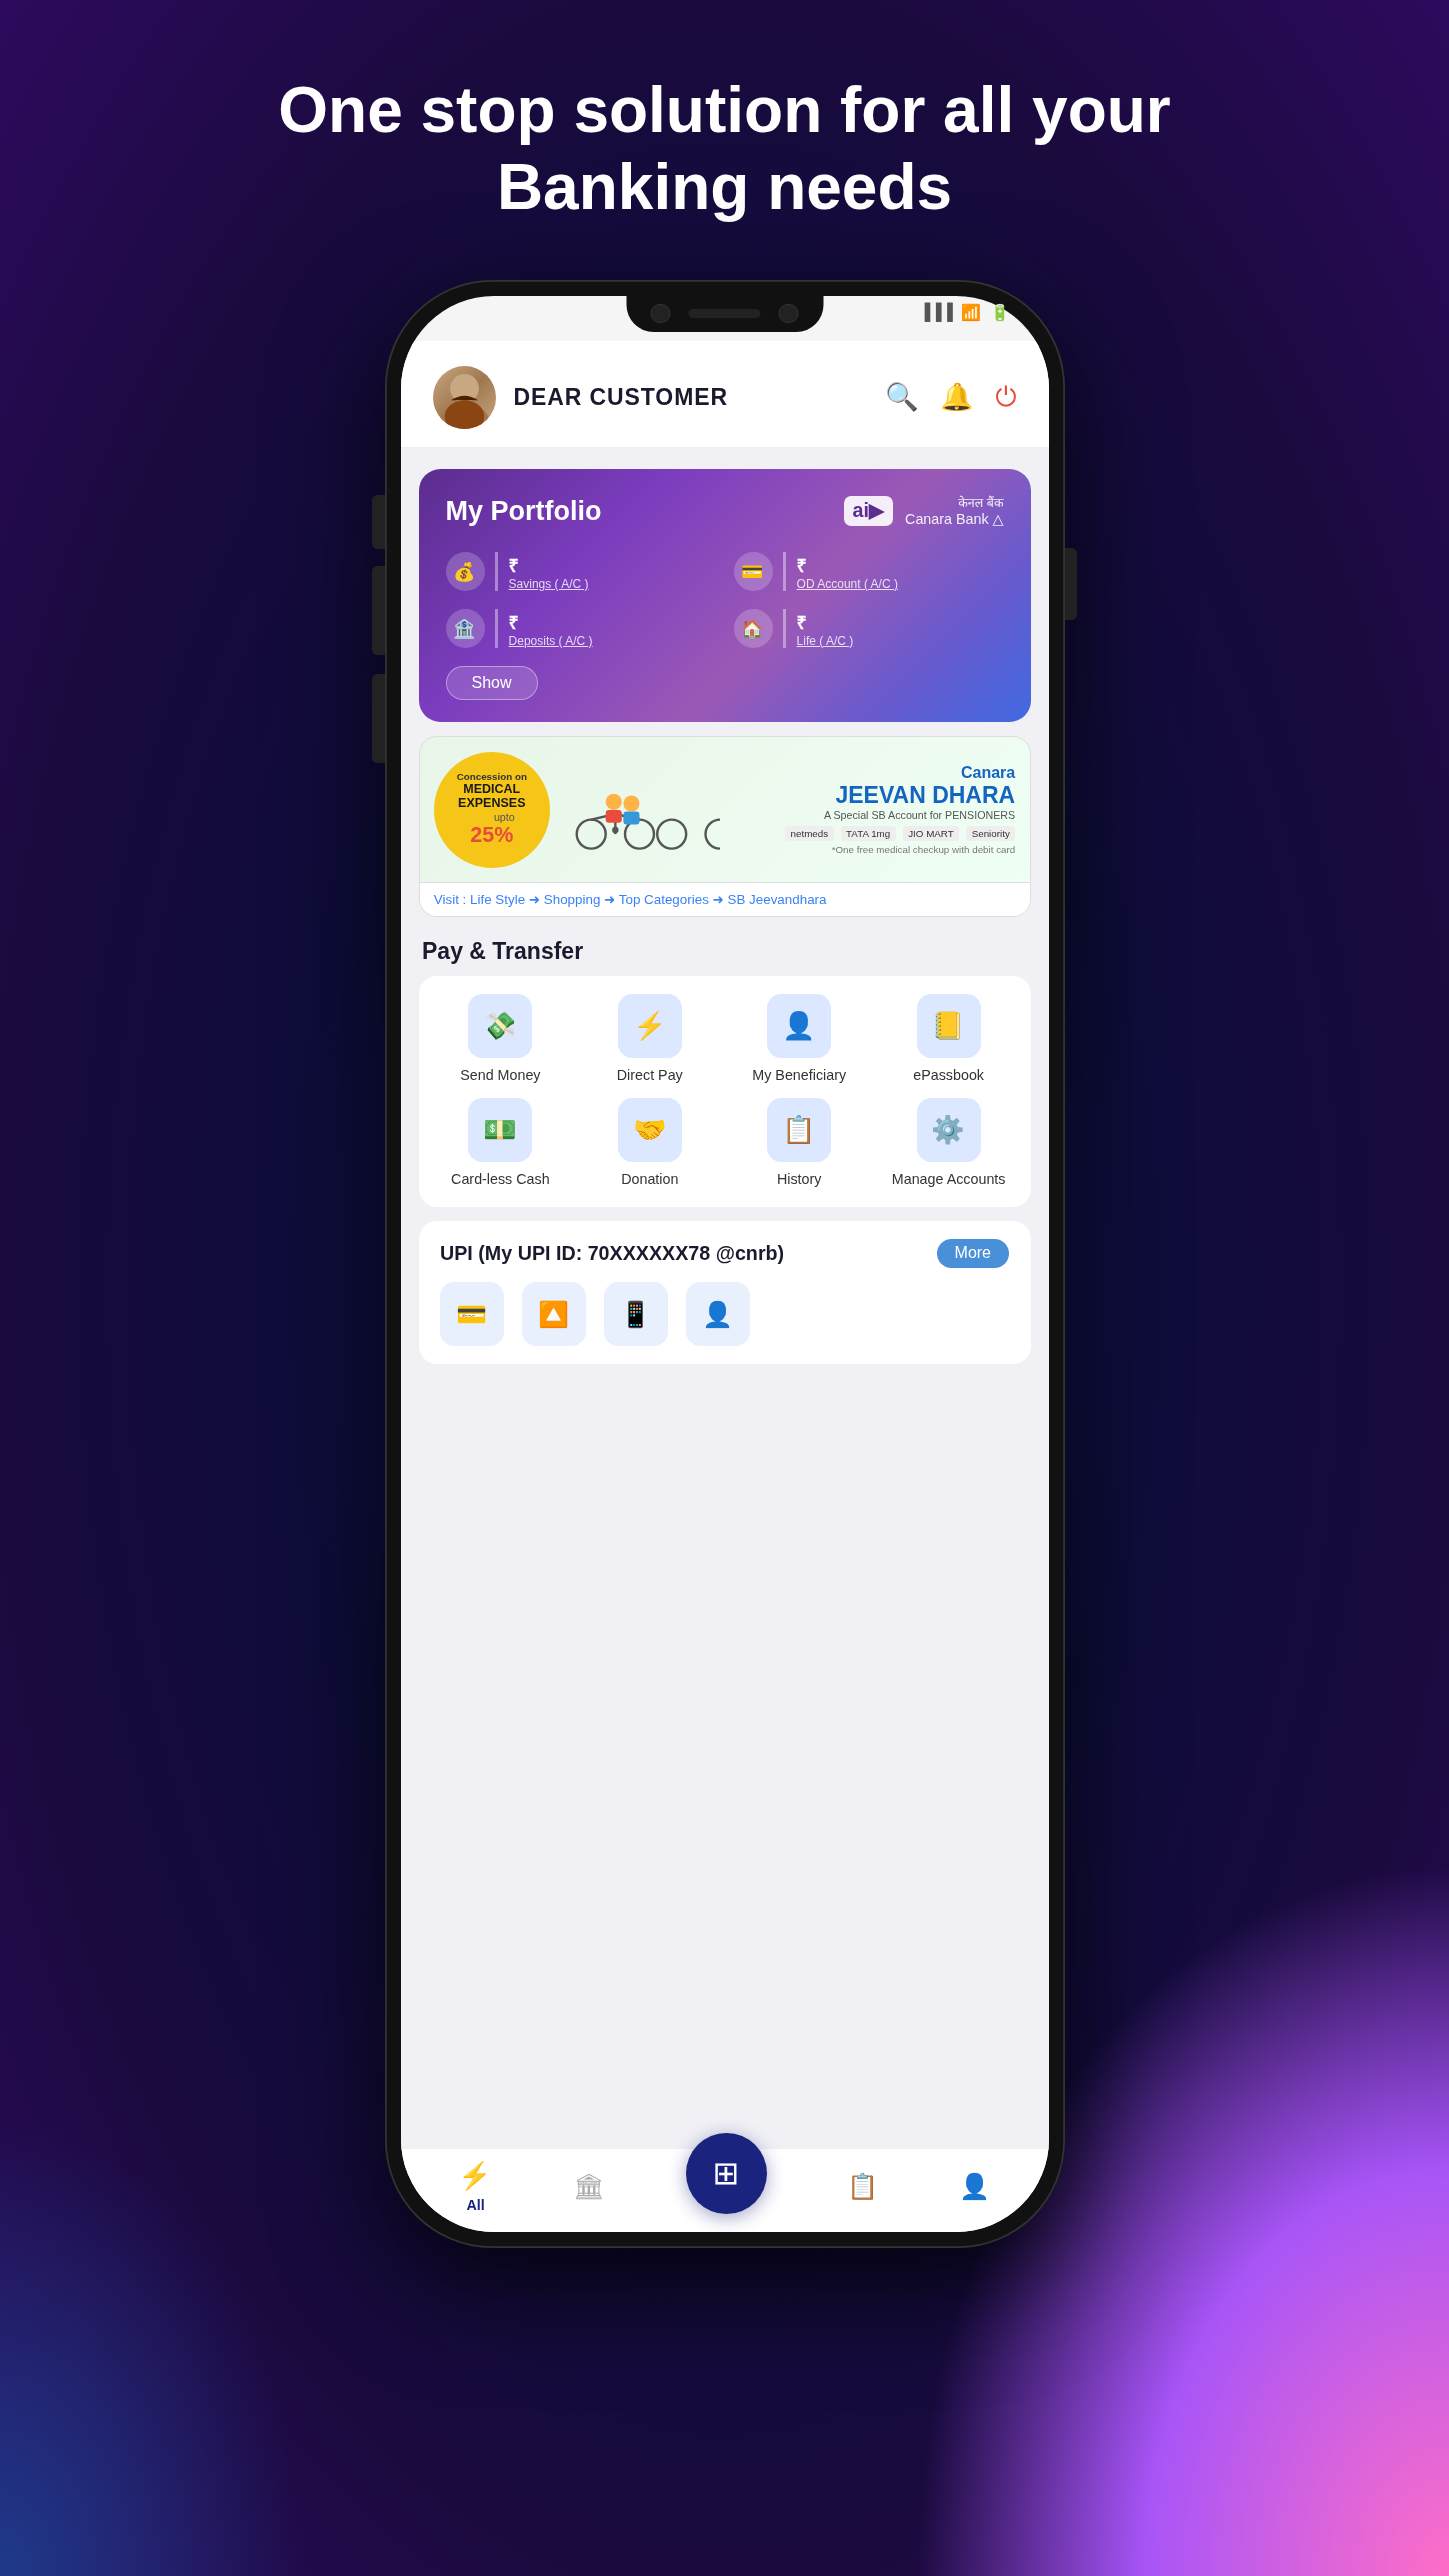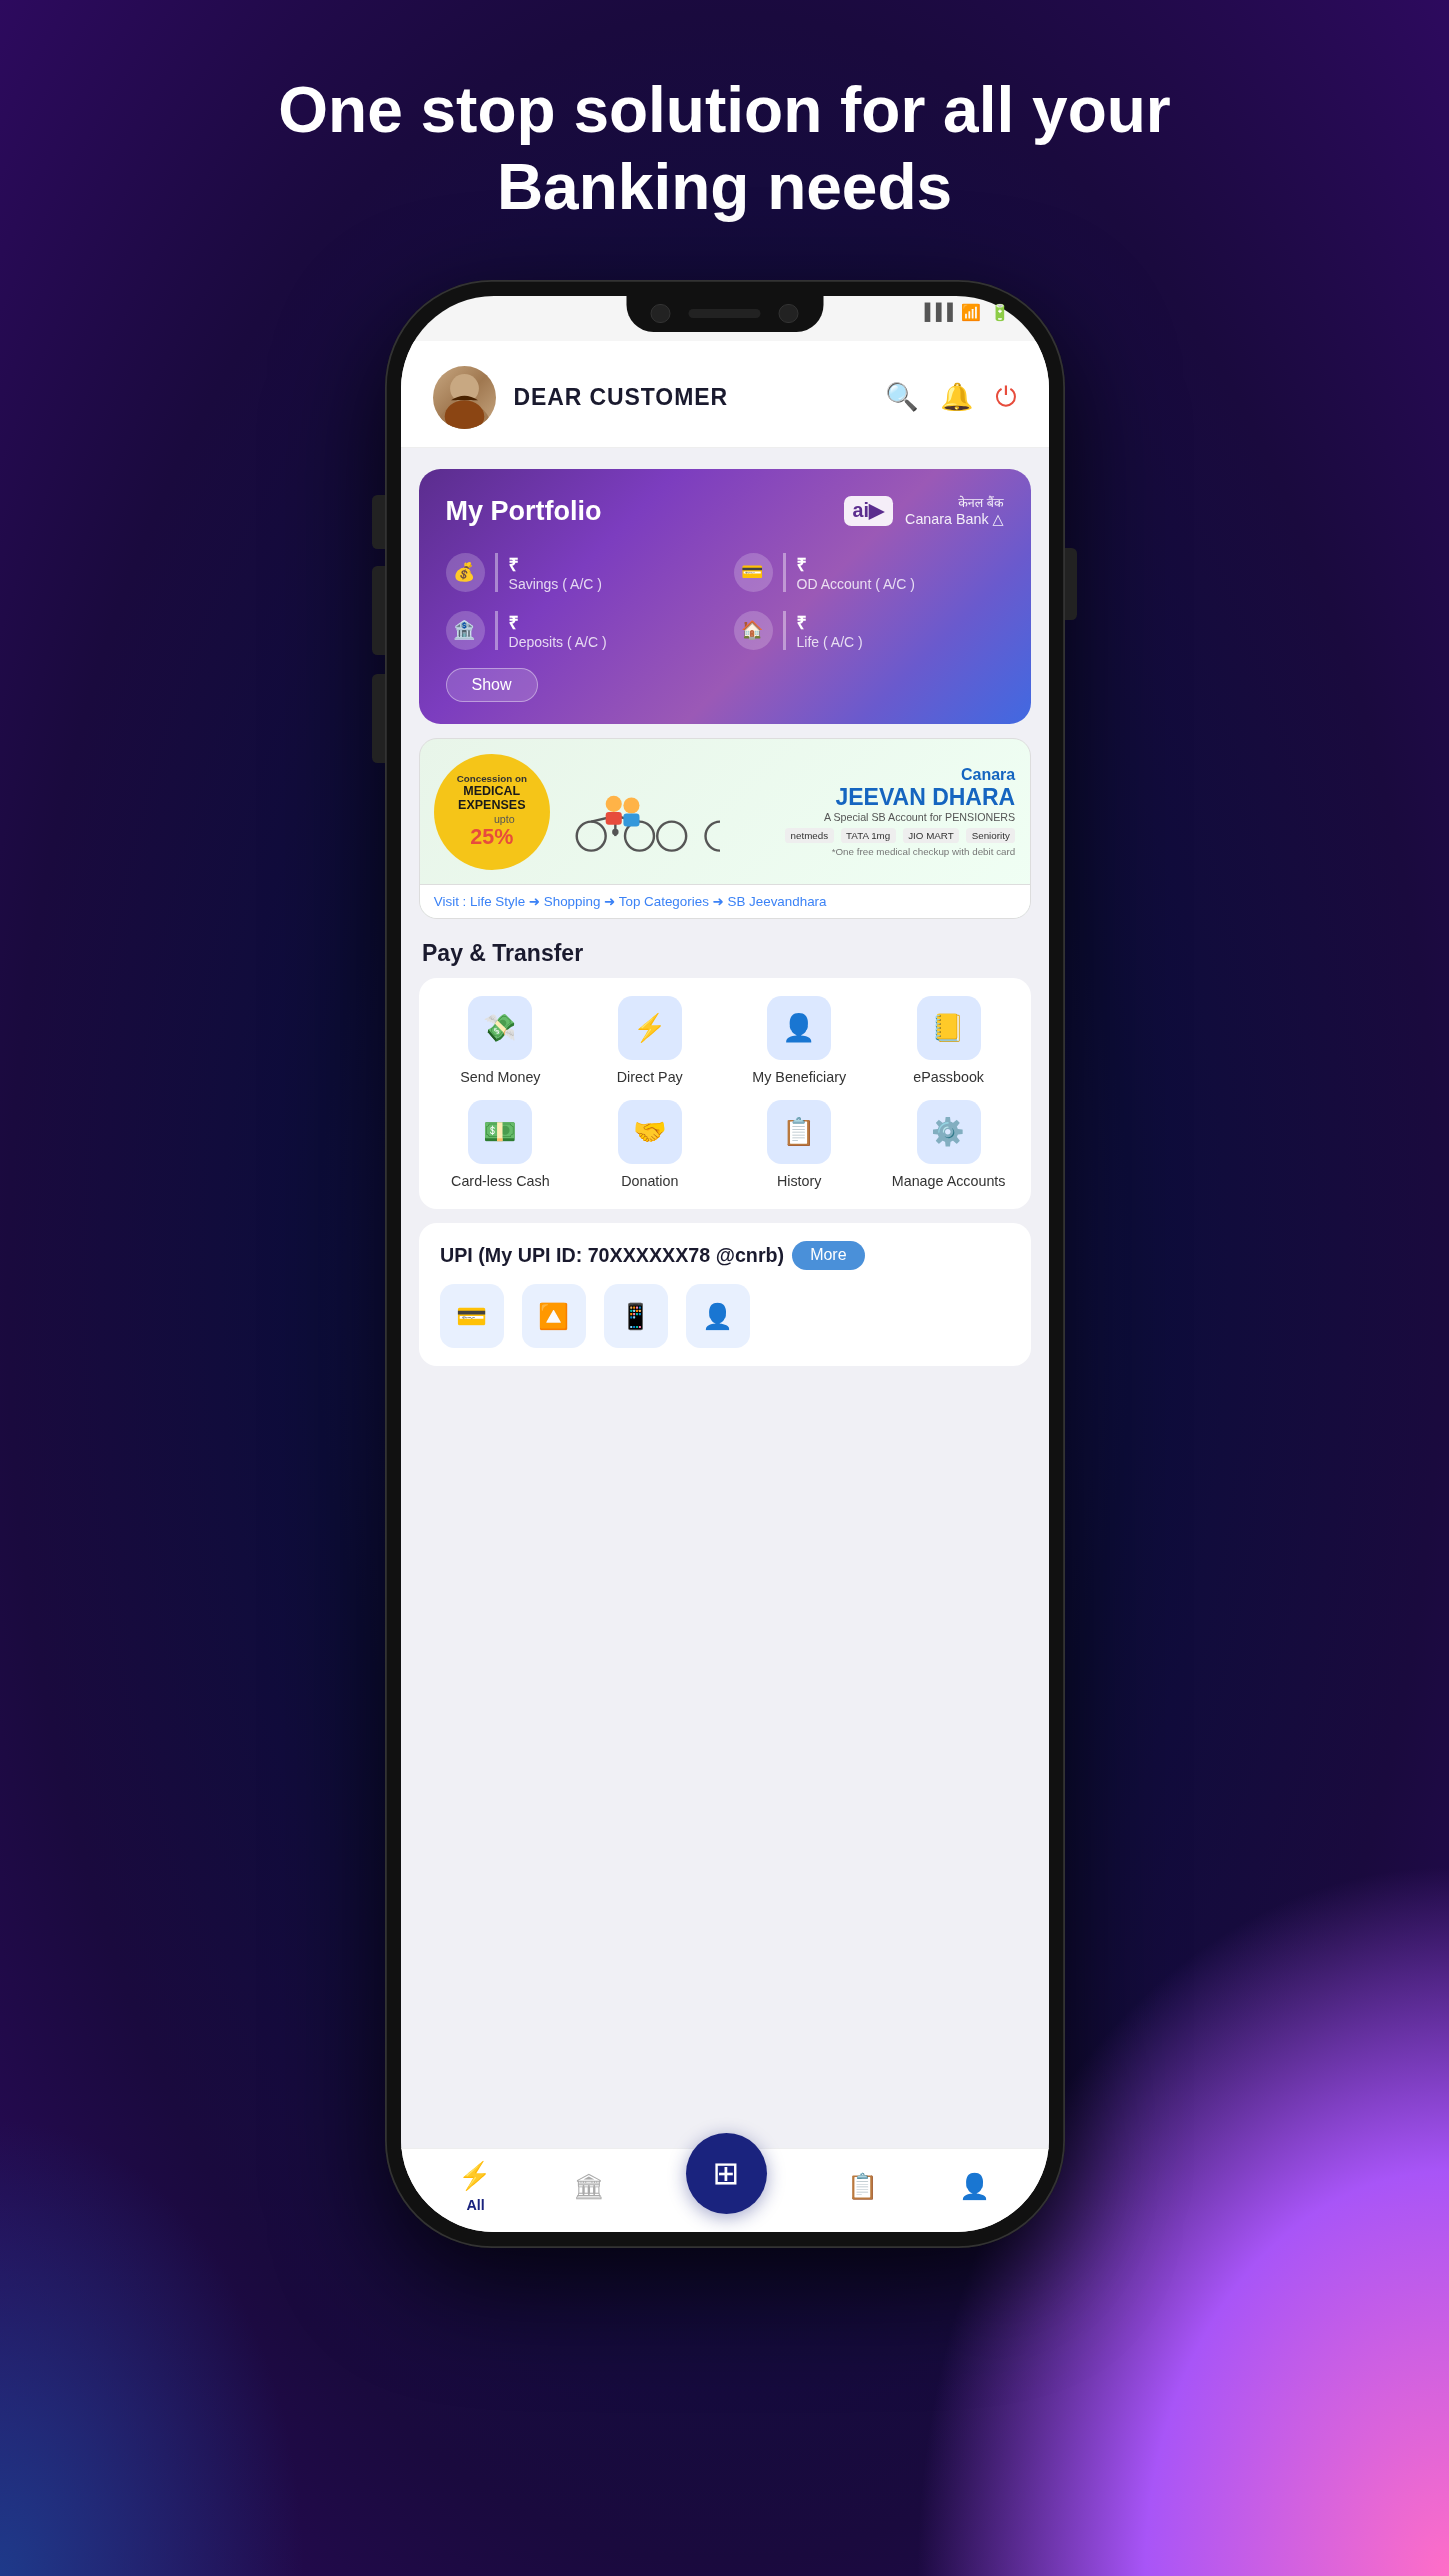--- a/index.html
+++ b/index.html
@@ -225,22 +225,23 @@
       height: 39px;
       background: rgba(255,255,255,0.4);
       flex-shrink: 0;
     }
     .portfolio-item-info {}
     .portfolio-item-amount {
       font-size: 18px;
       font-weight: 700;
     }
     .portfolio-item-label {
-      font-size: 14px;
+      font-size: 12px;
       color: rgba(255,255,255,0.8);
+      text-decoration: underline;
     }
 
     .portfolio-show-btn {
       margin-top: 18px;
       background: rgba(255,255,255,0.15);
       border: 0.9px solid rgba(255,255,255,0.4);
       border-radius: 27px;
       padding: 7.2px 25px;
       color: white;
       font-size: 16px;
@@ -376,23 +377,23 @@
 
     
     .upi-section {
       margin: 0 18px 14.3px;
       background: white;
       border-radius: 18px;
       padding: 18px 21.5px;
     }
     .upi-header {
       display: flex;
+      justify-content: space-between;
       align-items: center;
       margin-bottom: 14.3px;
-      gap: 8px;
     }
     .upi-title {
       font-size: 19.7px;
       font-weight: 600;
       color: #1a1a2e;
     }
     .upi-more-btn {
       background: #4a90d9;
       color: white;
       border-radius: 18px;

